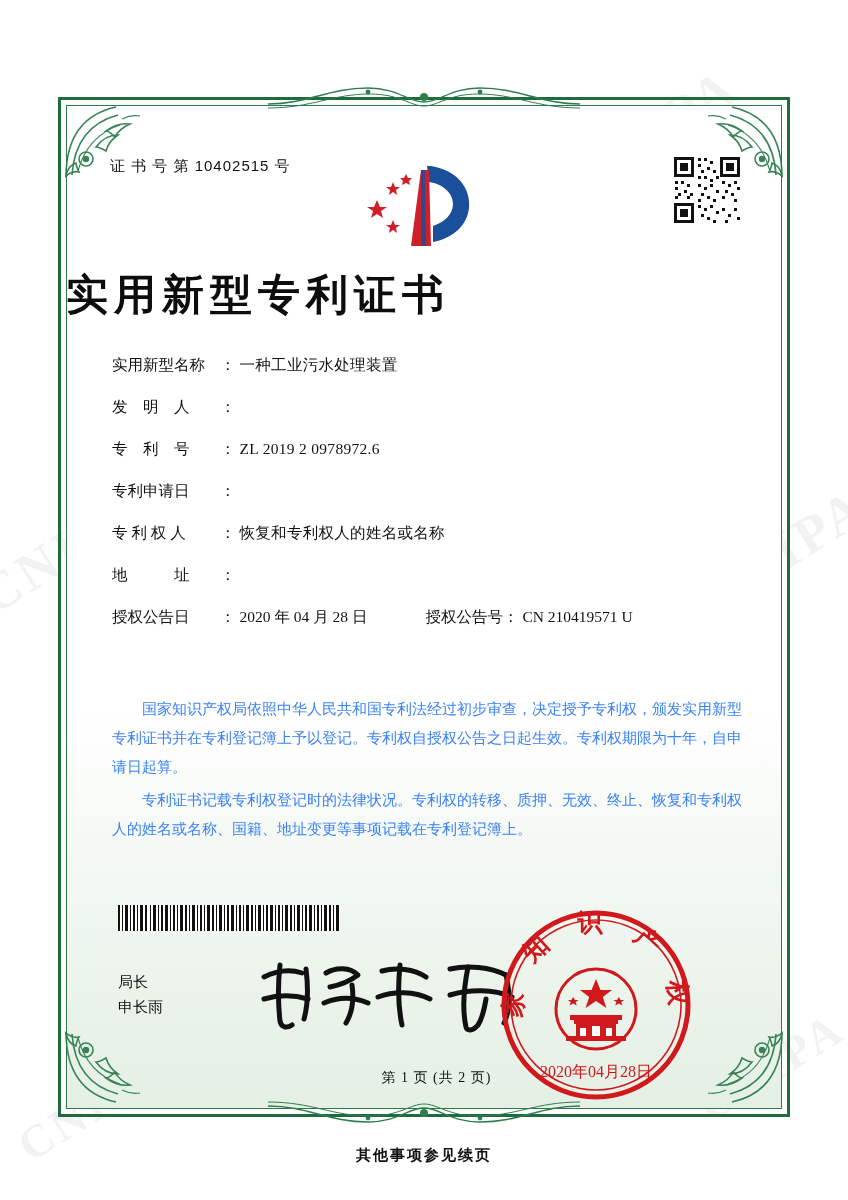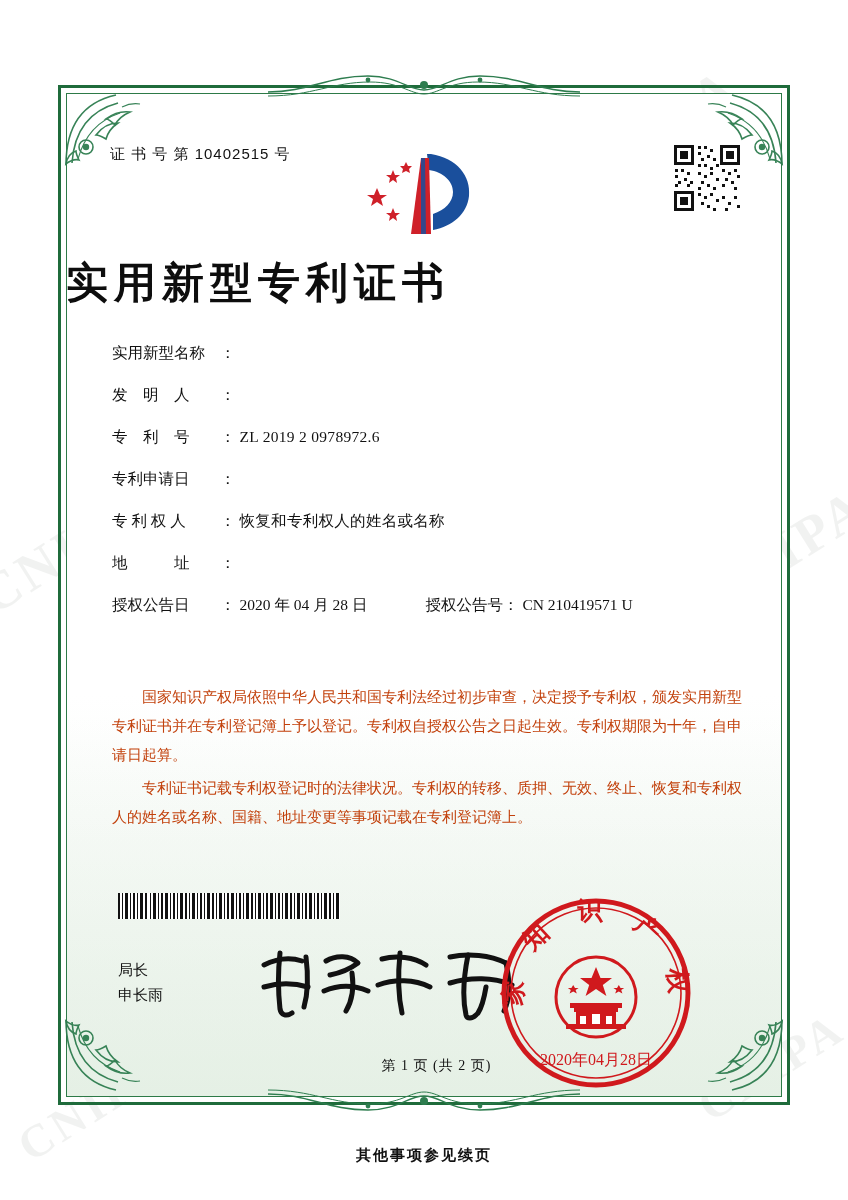--- a/index.html
+++ b/index.html
@@ -32,21 +32,21 @@
     letter-spacing: 4px;
     transform: rotate(-32deg);
     white-space: nowrap;
   }
   .wm.big { font-size: 54px; }
   .wm.mid { font-size: 46px; }
 
   
   .page {
     position: absolute;
-    left: 0; top: 0;
+    left: 0; top: 12px;
     width: 848px; height: 1144px;
     z-index: 1;
   }
 
   
   .frame-outer {
     position: absolute;
     left: 58px; top: 85px;
     width: 732px; height: 1020px;
     border: 3px solid #1f6b3b;
@@ -154,21 +154,21 @@
     flex: 0 0 auto;
     white-space: pre;
   }
 
   .body-text {
     position: absolute;
     left: 46px; top: 590px;
     width: 630px;
     font-size: 15px;
     line-height: 29px;
-    color: #c2410c;
+    color: #3b82f6;
     text-align: justify;
   }
   .body-text p { margin: 0 0 4px 0; text-indent: 30px; }
 
   .barcode {
     position: absolute;
     left: 52px; top: 800px;
     width: 222px; height: 26px;
   }
   .barcode svg { display: block; }
@@ -393,20 +393,21 @@
       </svg>
     </div>
 
     <div class="title">实用新型专利证书</div>
 
     <div class="fields">
 
       <div class="field">
         <span class="f-label">实用新型名称</span>
         <span class="f-colon">：</span>
+        <span class="f-value">一种工业污水处理装置</span>
       </div>
 
       <div class="field">
         <span class="f-label">发　明　人</span>
         <span class="f-colon">：</span>
       </div>
 
       <div class="field">
         <span class="f-label">专　利　号</span>
         <span class="f-colon">：</span>

